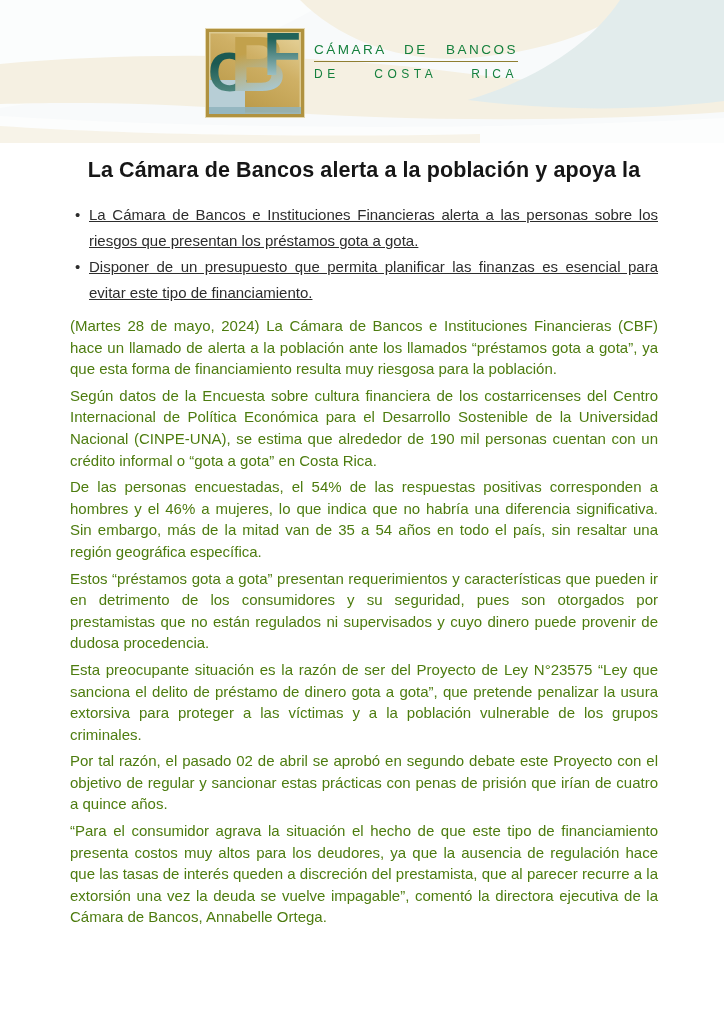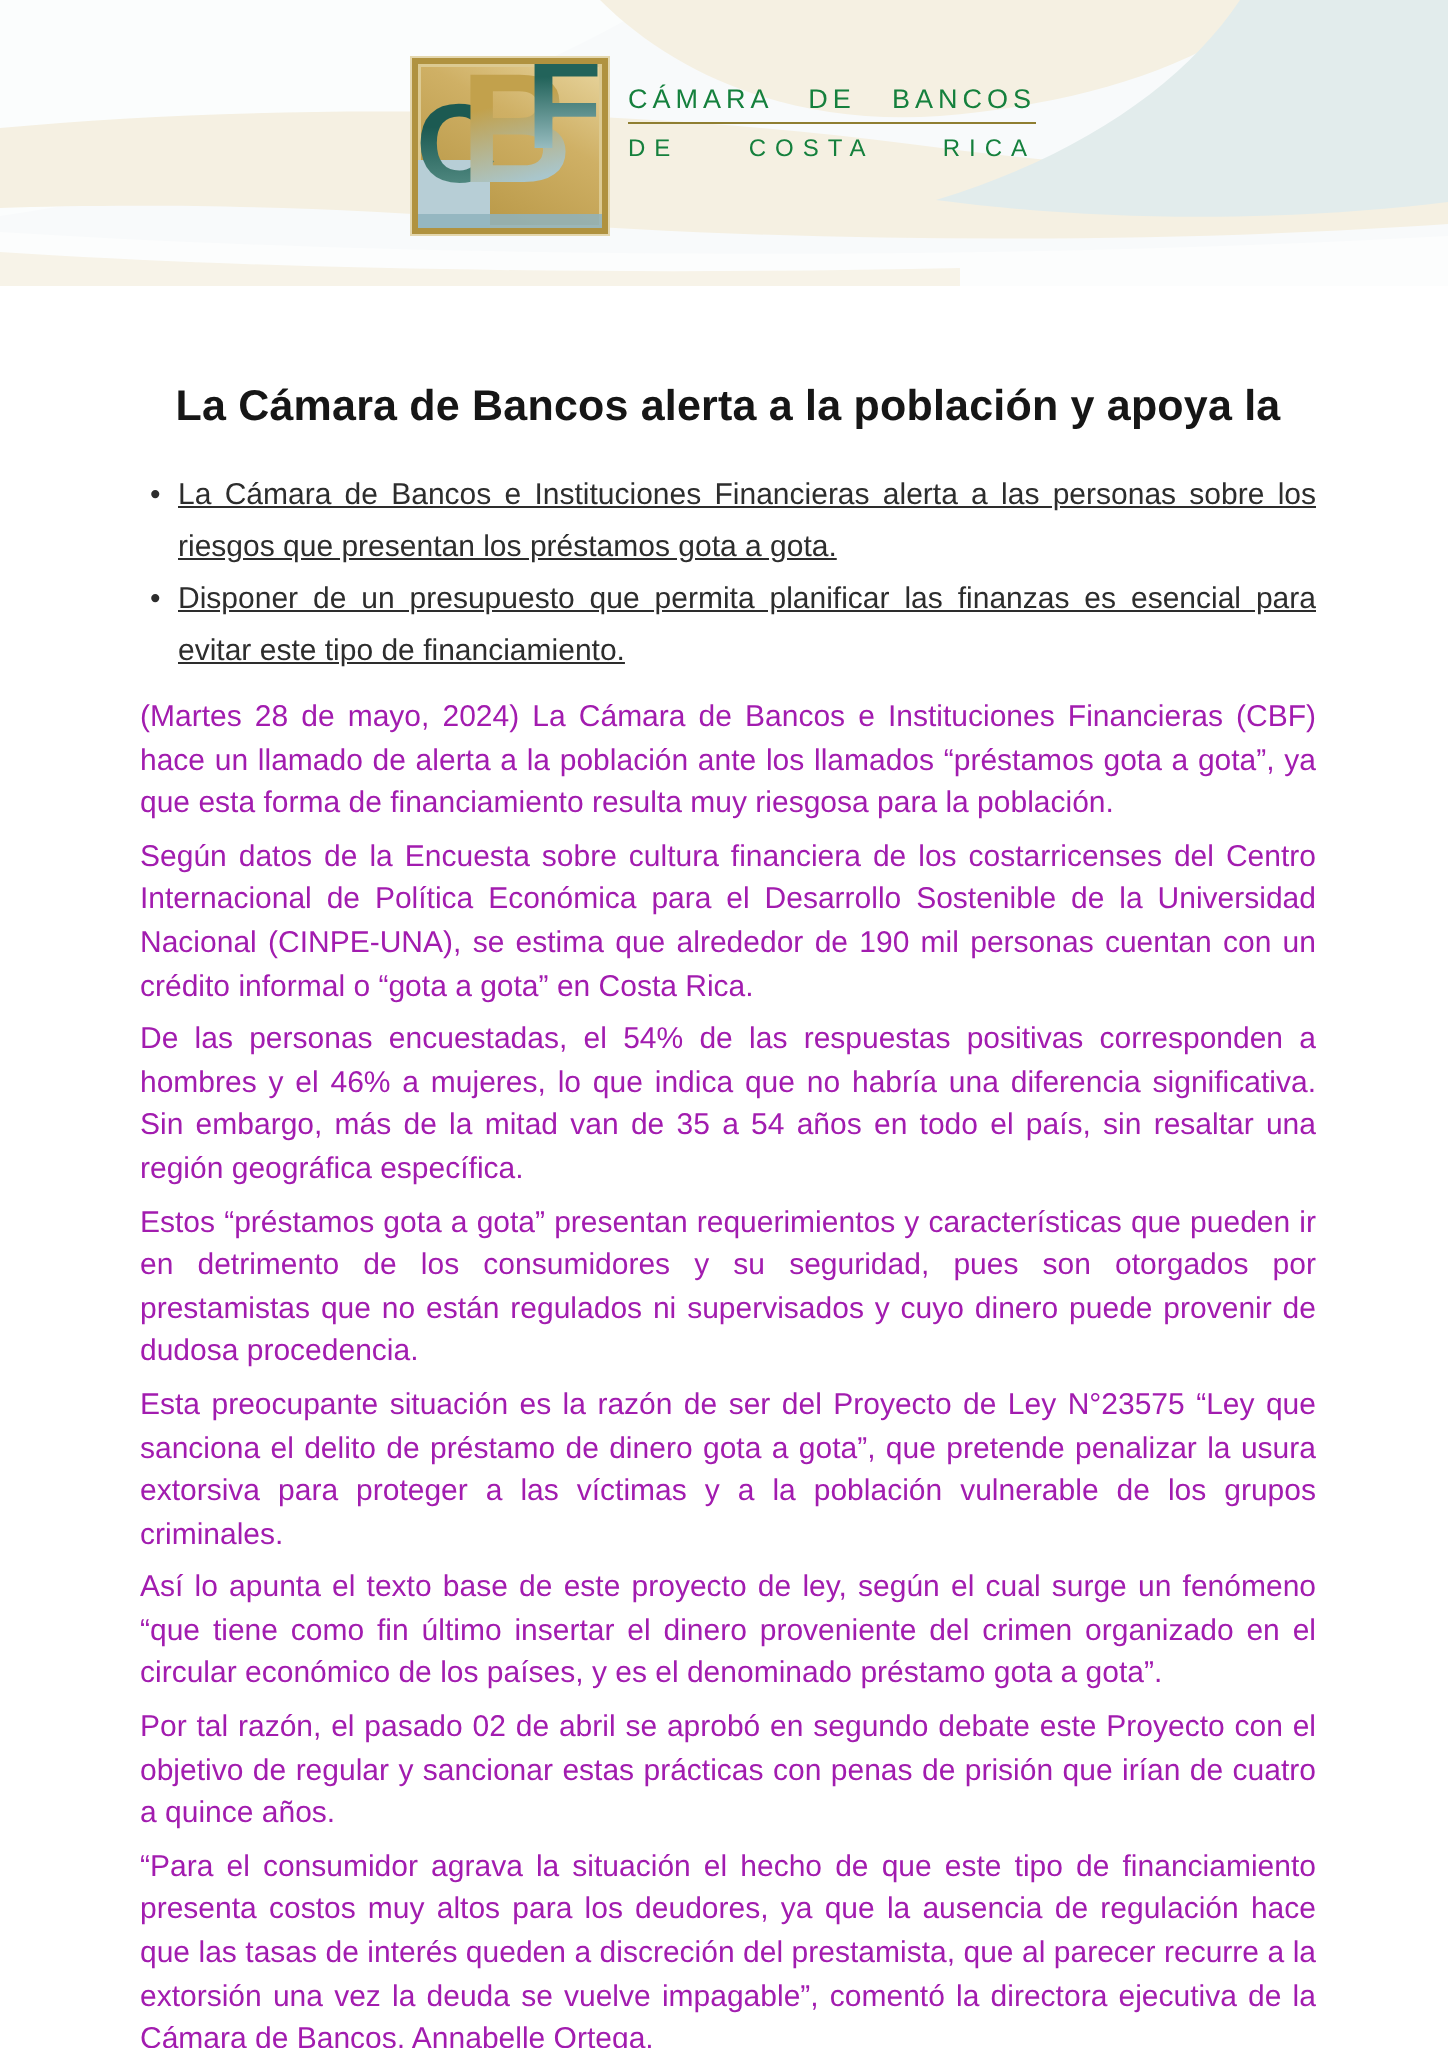--- a/index.html
+++ b/index.html
@@ -26,26 +26,26 @@
   .lf{right:0px;top:-9px;font-size:62px;background:linear-gradient(180deg,#22635a 25%,#a7c8cd 90%);}
   .brand-text{width:204px;padding-top:13px;color:#15803d;}
   .bt{text-align:justify;text-align-last:justify;}
   .bt1{font-size:13.5px;letter-spacing:2.5px;padding-bottom:4px;border-bottom:1.5px solid #8f7e31;}
   .bt2{font-size:11.5px;letter-spacing:.8px;padding:3.5px 0;border-bottom:1.5px solid #8f7e31;}
   .bt3{font-size:12px;letter-spacing:4.5px;padding-top:4.5px;}
   
   .article{padding:12px 66px 0 70px;}
   .title{margin:0 -36px;font-size:21.5px;line-height:31px;font-weight:700;
          color:#161616;text-align:center;letter-spacing:.1px;}
-  .title div{white-space:nowrap;margin-top:33px;}
+  .title div{white-space:nowrap;}
   .bullets{list-style:none;margin:16px 0 0;padding:0 0 0 19px;}
   .bullets li{position:relative;font-size:15px;line-height:26px;text-align:justify;color:#2d2d2d;text-decoration:underline;}
   .bullets li::before{content:"\2022";position:absolute;left:-14px;top:0;color:#2d2d2d;}
   .paras{margin-top:9px;}
-  .paras p{margin:0 0 5px;font-size:15px;line-height:21.6px;text-align:justify;color:#a21caf;}
+  .paras p{margin:0 0 5px;font-size:15px;line-height:21.6px;text-align:justify;color:#4d7c0f;}
 </style>
 </head>
 <body>
 
 <div class="page">
 
   <header class="letterhead">
     <svg viewBox="0 0 724 143" preserveAspectRatio="none">
       <rect x="0" y="0" width="724" height="143" fill="#f8fafb"></rect>
       <path d="M0,0 L330,0 C240,55 110,92 0,108 Z" fill="#fbfdfd"></path>
@@ -80,19 +80,18 @@
         <li>La Cámara de Bancos e Instituciones Financieras alerta a las personas sobre los riesgos que presentan los préstamos gota a gota.</li>
         <li>Disponer de un presupuesto que permita planificar las finanzas es esencial para evitar este tipo de financiamiento.</li>
       </ul>
 
     <div class="paras">
         <p>(Martes 28 de mayo, 2024) La Cámara de Bancos e Instituciones Financieras (CBF) hace un llamado de alerta a la población ante los llamados “préstamos gota a gota”, ya que esta forma de financiamiento resulta muy riesgosa para la población.</p>
         <p>Según datos de la Encuesta sobre cultura financiera de los costarricenses del Centro Internacional de Política Económica para el Desarrollo Sostenible de la Universidad Nacional (CINPE-UNA), se estima que alrededor de 190 mil personas cuentan con un crédito informal o “gota a gota” en Costa Rica.</p>
         <p>De las personas encuestadas, el 54% de las respuestas positivas corresponden a hombres y el 46% a mujeres, lo que indica que no habría una diferencia significativa. Sin embargo, más de la mitad van de 35 a 54 años en todo el país, sin resaltar una región geográfica específica.</p>
         <p>Estos “préstamos gota a gota” presentan requerimientos y características que pueden ir en detrimento de los consumidores y su seguridad, pues son otorgados por prestamistas que no están regulados ni supervisados y cuyo dinero puede provenir de dudosa procedencia.</p>
         <p>Esta preocupante situación es la razón de ser del Proyecto de Ley N°23575 “Ley que sanciona el delito de préstamo de dinero gota a gota”, que pretende penalizar la usura extorsiva para proteger a las víctimas y a la población vulnerable de los grupos criminales.</p>
-        <p>Así lo apunta el texto base de este proyecto de ley, según el cual surge un fenómeno “que tiene como fin último insertar el dinero proveniente del crimen organizado en el circular económico de los países, y es el denominado préstamo gota a gota”.</p>
         <p>Por tal razón, el pasado 02 de abril se aprobó en segundo debate este Proyecto con el objetivo de regular y sancionar estas prácticas con penas de prisión que irían de cuatro a quince años.</p>
         <p>“Para el consumidor agrava la situación el hecho de que este tipo de financiamiento presenta costos muy altos para los deudores, ya que la ausencia de regulación hace que las tasas de interés queden a discreción del prestamista, que al parecer recurre a la extorsión una vez la deuda se vuelve impagable”, comentó la directora ejecutiva de la Cámara de Bancos, Annabelle Ortega.</p>
       </div>
   </main>
 
 </div>
 
 </body></html>

